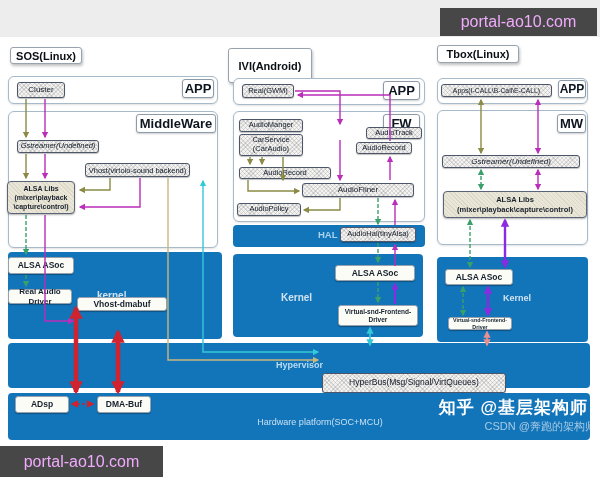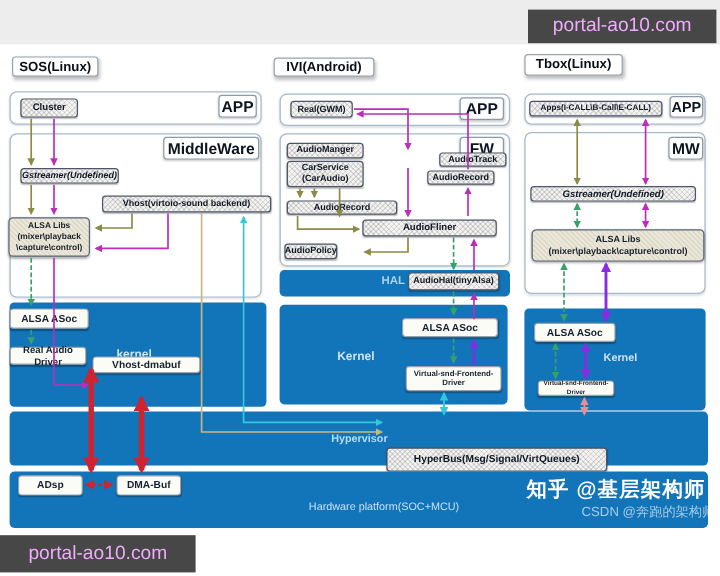--- a/index.html
+++ b/index.html
@@ -10,21 +10,21 @@
        display:flex;align-items:center;justify-content:center;box-shadow:1px 2px 3px rgba(0,0,0,.25);}
   .cont{border:1.5px solid #a6bac9;border-radius:6px;background:#fff;box-shadow:0 1px 2px rgba(0,0,0,.12);}
   .badge{background:#fff;border:1px solid #8d9aa8;border-radius:3px;font-weight:bold;color:#0d1520;
        display:flex;align-items:center;justify-content:center;box-shadow:0 1px 2px rgba(0,0,0,.2);}
   .blue{background:#1274b9;border-radius:4px;}
   .bluelabel{color:#cfe3f2;font-weight:bold;}
   .hatch{background-color:#f4f3ef;
        background-image:repeating-linear-gradient(45deg,rgba(60,60,80,.15) 0 1px,transparent 1px 3px),
                         repeating-linear-gradient(-45deg,rgba(60,60,80,.15) 0 1px,transparent 1px 3px);
        border:1px solid #4d5668;border-radius:3px;box-shadow:0 1px 1px rgba(0,0,0,.25);
-       font-weight:bold;color:#101826;display:flex;flex-direction:column;align-items:center;justify-content:center;text-align:center;line-height:1.15;}
+       font-weight:normal;color:#101826;display:flex;flex-direction:column;align-items:center;justify-content:center;text-align:center;line-height:1.15;}
   .wbox{background:#fcfcf7;border:1px solid #98a2ac;border-radius:3px;box-shadow:0 1px 1px rgba(0,0,0,.3);
        font-weight:bold;color:#16212e;display:flex;flex-direction:column;align-items:center;justify-content:center;text-align:center;line-height:1.2;}
   .beige{background:#ebe7d8;
        background-image:repeating-linear-gradient(45deg,rgba(90,85,60,.10) 0 1px,transparent 1px 3px);
        border:1px solid #5a6478;border-radius:4px;box-shadow:0 1px 2px rgba(0,0,0,.3);
        font-weight:bold;color:#18202c;display:flex;flex-direction:column;align-items:center;justify-content:center;text-align:center;line-height:1.3;}
   .wm{background:#474747;color:#f0abfc;display:flex;align-items:center;justify-content:center;font-size:16px;}
   .ital{font-style:italic;}
   svg.overlay{position:absolute;left:0;top:0;pointer-events:none;}
 </style>
@@ -45,21 +45,21 @@
   <span>APP</span>
 </div>
 
 <div class="abs cont" style="left:8px;top:111px;width:210px;height:137px;"></div>
 <div class="abs badge" style="left:136px;top:114px;width:80px;height:19px;font-size:13px;">
   <span>MiddleWare</span>
 </div>
 <div class="abs hatch ital" style="left:17px;top:140px;width:82px;height:13px;font-size:7.5px;">
   <span>Gstreamer(Undefined)</span>
 </div>
-<div class="abs hatch" style="left:85px;top:163px;width:141px;height:14px;font-size:7.5px;">
+<div class="abs hatch" style="left:85px;top:163px;width:105px;height:14px;font-size:7.5px;justify-content:flex-end;">
   <span>Vhost(virtoio-sound backend)</span>
 </div>
 <div class="abs beige" style="left:7px;top:181px;width:68px;height:33px;font-size:7px;">
   <span>ALSA Libs</span>
   <span>(mixer\playback</span>
   <span>\capture\control)</span>
 </div>
 
 <div class="abs blue" style="left:8px;top:252px;width:214px;height:87px;"></div>
 <div class="abs wbox" style="left:8px;top:257px;width:66px;height:17px;font-size:8.5px;">
@@ -68,21 +68,21 @@
 <div class="abs wbox" style="left:8px;top:289px;width:64px;height:15px;font-size:8px;">
   <span>Real Audio Driver</span>
 </div>
 <div class="abs bluelabel" style="left:97px;top:290px;font-size:10px;">
   <span>kernel</span>
 </div>
 <div class="abs wbox" style="left:77px;top:297px;width:90px;height:14px;font-size:8.5px;">
   <span>Vhost-dmabuf</span>
 </div>
 
-<div class="abs hdr" style="left:228px;top:48px;width:84px;height:16px;font-size:11px;">
+<div class="abs hdr" style="left:228px;top:48px;width:84px;height:35px;font-size:11px;">
   <span>IVI(Android)</span>
 </div>
 
 <div class="abs cont" style="left:233px;top:78px;width:192px;height:27px;"></div>
 <div class="abs hatch" style="left:242px;top:84px;width:52px;height:14px;font-size:7.5px;">
   <span>Real(GWM)</span>
 </div>
 <div class="abs badge" style="left:383px;top:81px;width:37px;height:19px;font-size:13px;">
   <span>APP</span>
 </div>
@@ -103,21 +103,21 @@
 </div>
 <div class="abs hatch" style="left:356px;top:142px;width:56px;height:12px;font-size:7.5px;">
   <span>AudioRecord</span>
 </div>
 <div class="abs hatch" style="left:239px;top:167px;width:92px;height:12px;font-size:7.5px;">
   <span>AudioRecord</span>
 </div>
 <div class="abs hatch" style="left:302px;top:183px;width:112px;height:14px;font-size:8px;">
   <span>AudioFliner</span>
 </div>
-<div class="abs hatch" style="left:237px;top:203px;width:44px;height:13px;font-size:7.5px;">
+<div class="abs hatch" style="left:237px;top:203px;width:64px;height:13px;font-size:7.5px;">
   <span>AudioPolicy</span>
 </div>
 
 <div class="abs blue" style="left:233px;top:225px;width:192px;height:22px;"></div>
 <div class="abs bluelabel" style="left:318px;top:229px;font-size:9.5px;color:#a9d2ee;">
   <span>HAL</span>
 </div>
 <div class="abs hatch" style="left:340px;top:227px;width:76px;height:15px;font-size:7.5px;">
   <span>AudioHal(tinyAlsa)</span>
 </div>

